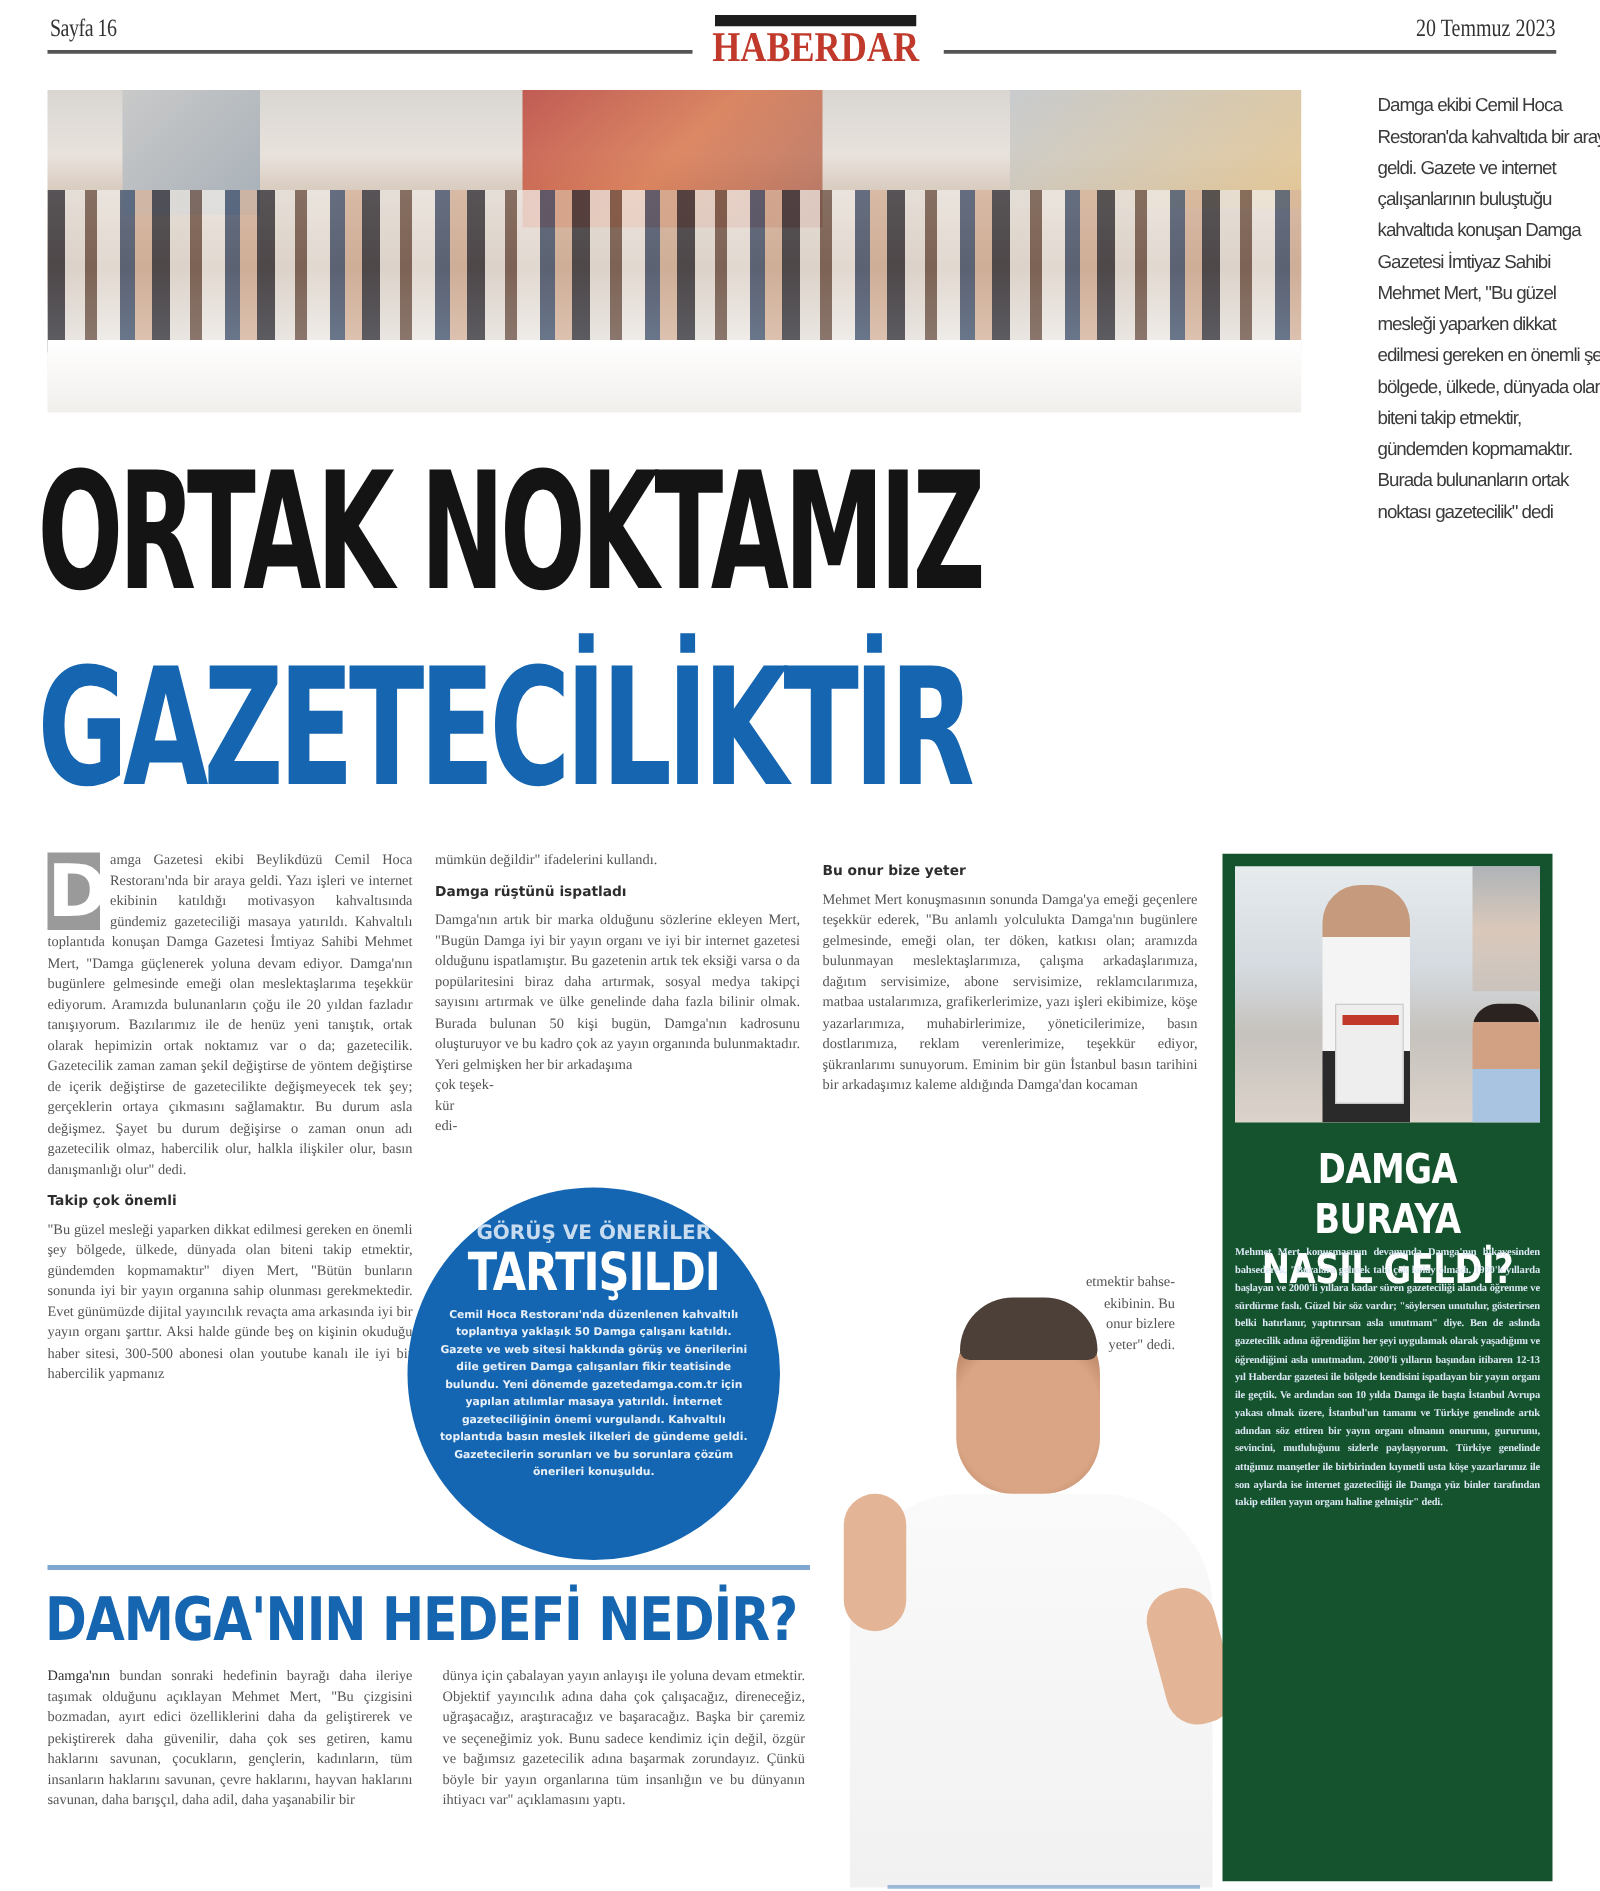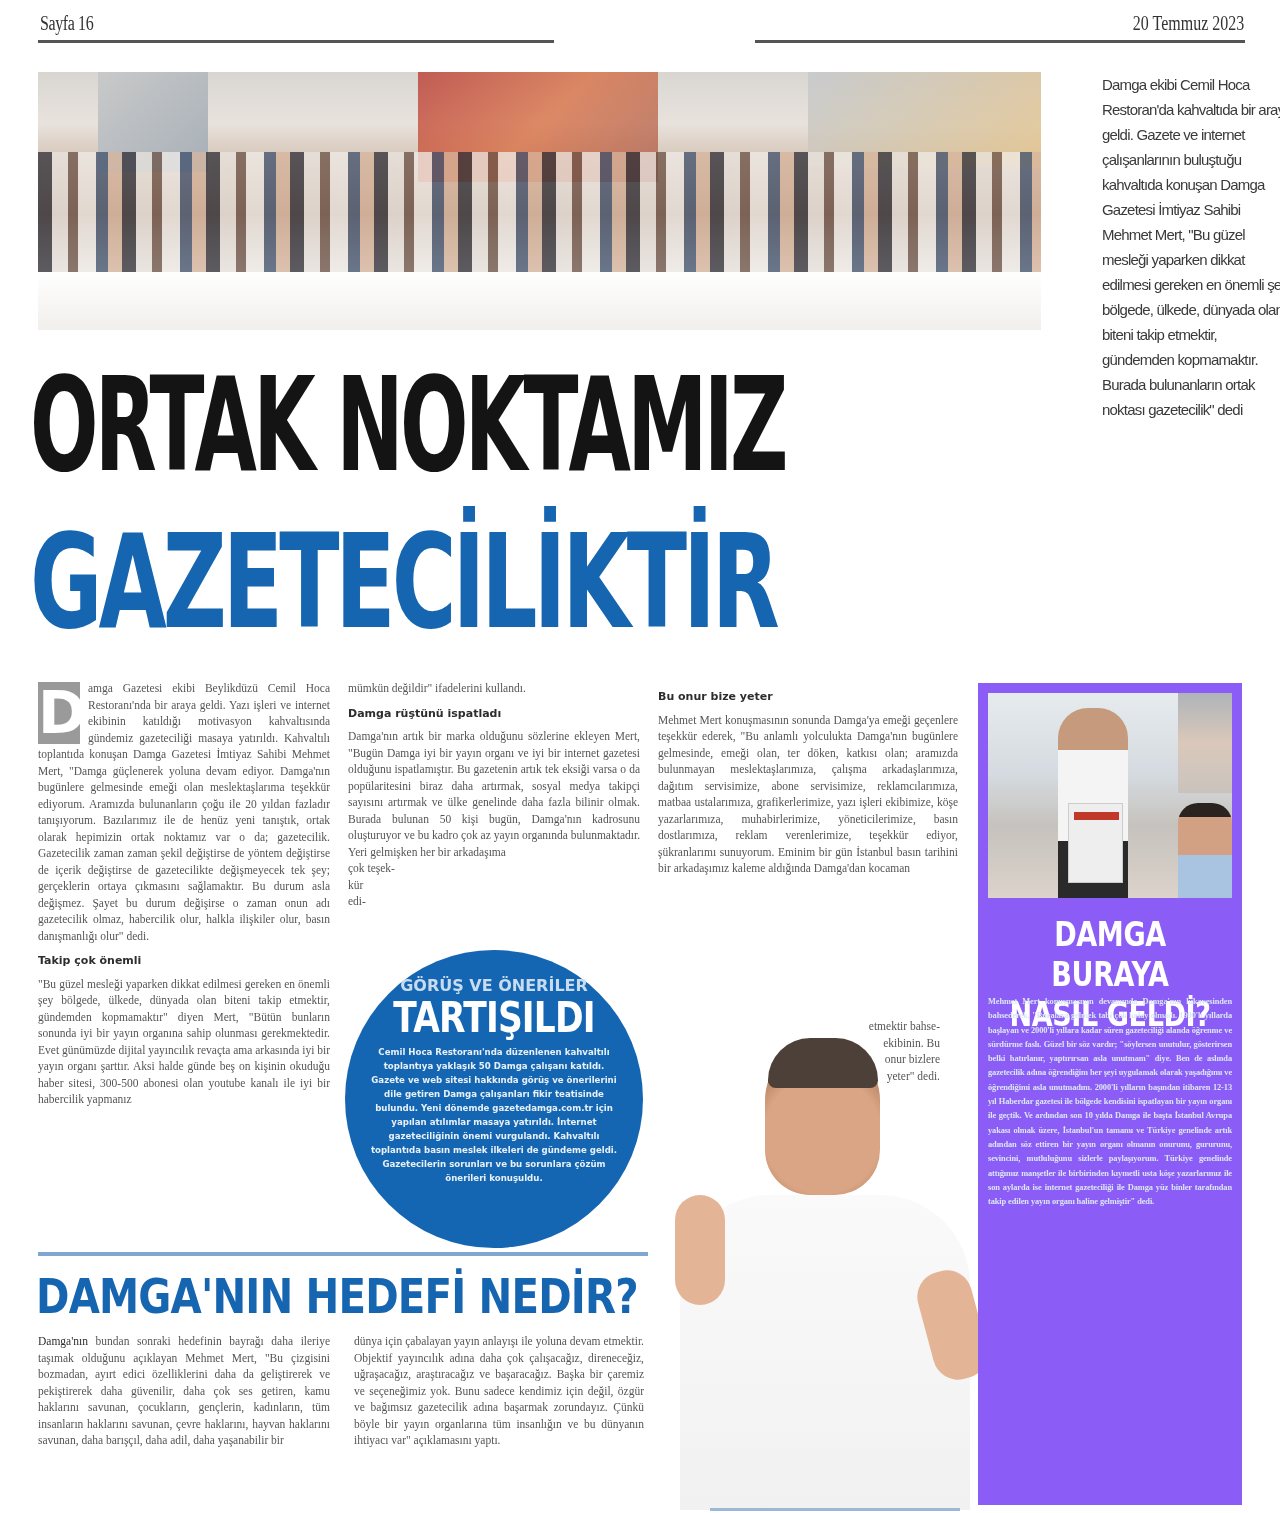--- a/index.html
+++ b/index.html
@@ -37,27 +37,27 @@
   .col { position: absolute; font-family: "Liberation Serif", serif; font-size: 11.5px; line-height: 16.5px; color: #555; text-align: justify; }
   .col p { margin-bottom: 0; }
   .col .subhead { font-family: "DejaVu Sans", sans-serif; font-weight: bold; font-size: 11px; color: #2d2d2d; margin: 9px 0 6px; text-align: left; }
   .col-1 { left: 38px; top: 680px; width: 292px; }
   .col-2 { left: 348px; top: 680px; width: 292px; }
   .col-3 { left: 658px; top: 680px; width: 300px; }
   .dropcap { float: left; width: 42px; height: 62px; background: #9a9a9a; color: #fff; font-family: "DejaVu Sans", sans-serif; font-weight: bold; font-size: 58px; line-height: 62px; text-align: center; margin: 2px 8px 0 0; }
   .narrow-lines { width: 60px; }
 
   
-  .circle { position: absolute; left: 345px; top: 950px; width: 298px; height: 298px; border-radius: 50%; background: #1466b2; color: #fff; text-align: center; padding-top: 26px; }
+  .circle { position: absolute; left: 326px; top: 950px; width: 298px; height: 298px; border-radius: 50%; background: #1466b2; color: #fff; text-align: center; padding-top: 26px; }
   .circle .kicker { font-family: "DejaVu Sans", sans-serif; font-weight: bold; font-size: 16px; color: #c9dcef; letter-spacing: 0px; }
   .circle .title { font-family: "DejaVu Sans", sans-serif; font-weight: bold; font-size: 42px; line-height: 46px; color: #fff; transform: scaleX(0.82); letter-spacing: -1px; }
   .circle .text { font-family: "DejaVu Sans", sans-serif; font-weight: bold; font-size: 8.6px; line-height: 14px; color: #e8f0f8; margin: 4px auto 0; width: 250px; }
 
   
-  .side-box { position: absolute; left: 978px; top: 683px; width: 264px; height: 822px; background: #8b5cf6; }
+  .side-box { position: absolute; left: 978px; top: 683px; width: 264px; height: 822px; background: #14532d; }
   .side-photo { position: absolute; left: 10px; top: 10px; width: 244px; height: 205px; overflow: hidden;
     background: linear-gradient(180deg,#e6ebee 0%,#d4dadf 40%,#c6c2bd 65%,#dcd3cb 100%); }
   .side-photo .man { position: absolute; left: 70px; top: 15px; width: 70px; height: 190px; background: linear-gradient(180deg,#c59a7d 0 22%, #f4f4f4 22% 70%, #2a2a2a 70%); border-radius: 30px 30px 0 0; }
   .side-photo .paper { position: absolute; left: 80px; top: 110px; width: 55px; height: 80px; background: #eee; border: 1px solid #ccc; }
   .side-photo .paper::before { content: ""; position: absolute; left: 5px; top: 8px; width: 45px; height: 8px; background: #c0392b; }
   .side-photo .man2 { position: absolute; left: 190px; top: 110px; width: 54px; height: 95px; background: linear-gradient(180deg,#2b2320 0 15%, #d2a184 15% 55%, #a9c4e0 55%); border-radius: 20px 20px 0 0; }
   .side-photo .pic { position: absolute; left: 190px; top: 0; width: 54px; height: 100px; background: linear-gradient(180deg,#8a8f94,#d9b89e,#c6b8ac); opacity: 0.6; }
   .side-title { position: absolute; left: 0; top: 232px; width: 264px; text-align: center; font-family: "DejaVu Sans", sans-serif; font-weight: bold; font-size: 33px; line-height: 40px; color: #fff; transform: scaleX(0.82); letter-spacing: -0.5px; }
   .side-text { position: absolute; left: 10px; top: 312px; width: 244px; font-family: Liberation Serif, serif; font-weight: bold; font-size: 8.4px; line-height: 14.3px; color: #dbe7f4; text-align: justify; letter-spacing: -0.1px; }
 
@@ -78,20 +78,24 @@
   .portrait .floor { position: absolute; left: 40px; top: 488px; width: 250px; height: 3px; background: #9db8d6; }
 
   .float-quote { position: absolute; font-family: "Liberation Serif", serif; font-size: 11.5px; line-height: 16.5px; color: #555; text-align: right; }
 </style>
 </head>
 <body>
 
 <header class="masthead">
   <div class="page-no">Sayfa 16</div>
   <div class="rule-left"></div>
+  <div class="logo">
+    <div class="logo-top"></div>
+    <div class="logo-text">HABERDAR</div>
+  </div>
   <div class="rule-right"></div>
   <div class="issue-date">20 Temmuz 2023</div>
 </header>
 
 <div class="top-photo" title="Damga ekibi Cemil Hoca Restoran'da kahvaltıda toplu fotoğraf">
   <div class="wall1"></div>
   <div class="wall2"></div>
   <div class="wall3"></div>
   <div class="people"></div>
   <div class="table"></div>

